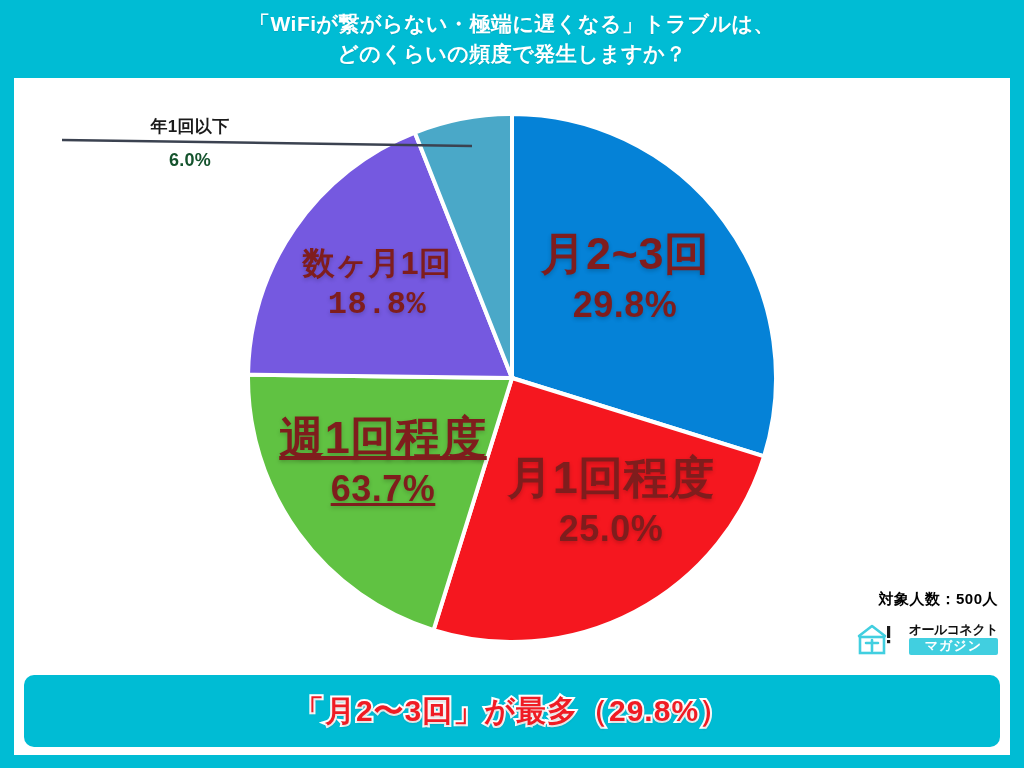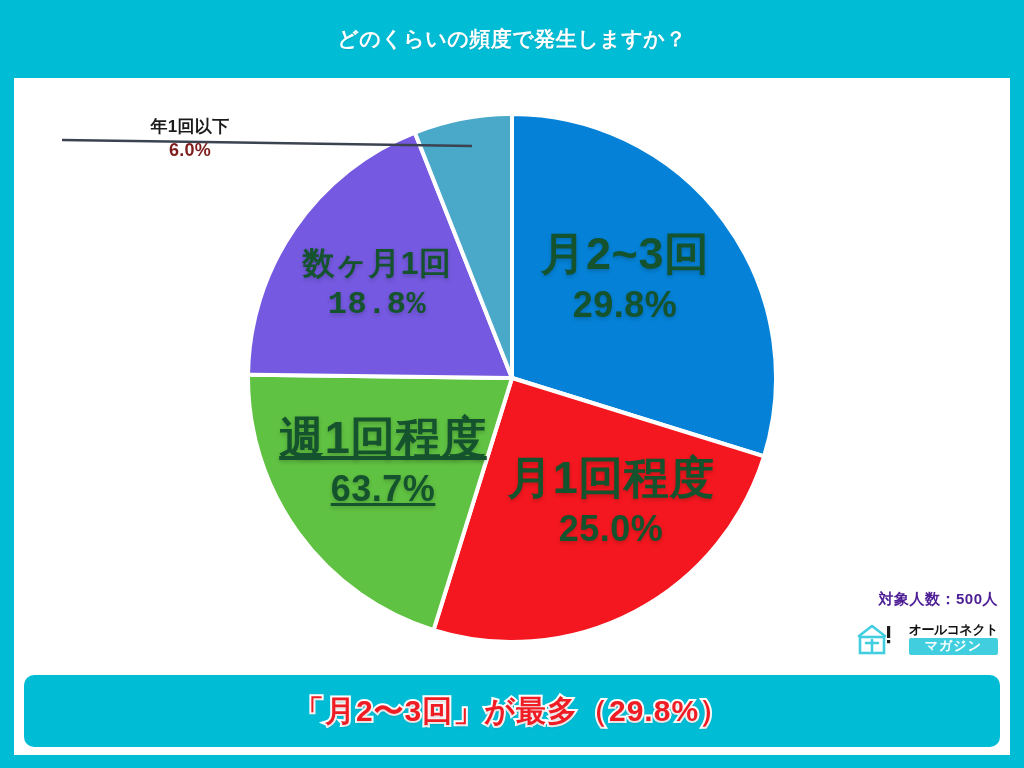--- a/index.html
+++ b/index.html
@@ -66,23 +66,23 @@
   .callout-label {
     font-size: 17px;
     font-weight: bold;
     color: #1b1b1b;
     line-height: 1.25;
     letter-spacing: 0.3px;
   }
   .callout-value {
     font-size: 18px;
     font-weight: bold;
-    color: #7f1d1d;
+    color: #14532d;
     line-height: 1.25;
-    margin-top: 2px;
+    margin-top: 12px;
     letter-spacing: 0.3px;
   }
   .leader-svg {
     position: absolute;
     left: 60px;
     top: 130px;
     width: 430px;
     height: 30px;
   }
 
@@ -96,21 +96,21 @@
   }
   .pie-svg {
     width: 532px;
     height: 532px;
     display: block;
   }
 
   .slice-label {
     position: absolute;
     text-align: center;
-    color: #14532d;
+    color: #7f1d1d;
     font-weight: bold;
     line-height: 1.16;
     text-shadow: 0 2px 4px rgba(0,0,0,0.20);
     pointer-events: none;
     white-space: nowrap;
   }
   .slice-label .lbl-name { font-size: 45px; display: block; letter-spacing: 0.5px; }
   .slice-label .lbl-val  { font-size: 36px; display: block; letter-spacing: 0.5px; margin-top: 4px;}
 
   .lbl-blue   { left: 500px; top: 228px; width: 250px; }
@@ -120,21 +120,21 @@
   .lbl-purple .lbl-name { font-size: 32px; }
   .lbl-purple .lbl-val  { font-size: 32px; font-family: Liberation Mono, monospace; }
 
   
   .sample-size {
     position: absolute;
     right: 26px;
     top: 590px;
     font-size: 15px;
     font-weight: bold;
-    color: #4c1d95;
+    color: #000000;
     letter-spacing: 0.5px;
     white-space: nowrap;
   }
 
   
   .logo {
     position: absolute;
     right: 26px;
     top: 622px;
     display: flex;
@@ -198,20 +198,21 @@
       0 0 2px #ffffff,
       0 2px 3px rgba(0,0,0,0.18);
   }
 </style>
 </head>
 <body>
 
 <div id="root">
 
   <div class="header">
+    <div class="header-line">「WiFiが繋がらない・極端に遅くなる」トラブルは、</div>
     <div class="header-line">どのくらいの頻度で発生しますか？</div>
   </div>
 
   <div class="panel"></div>
 
   <div class="pie-wrap">
     <svg class="pie-svg" viewBox="0 0 532 532">
       <g id="pie-slices">
           <path d="M 266 266 L 266 2 A 264 264 0 0 1 518.0842398131138 344.4189775363373 Z" fill="#0582d7" stroke="#ffffff" stroke-width="4"></path>
           <path d="M 266 266 L 518.0842398131138 344.4189775363373 A 264 264 0 0 1 187.58102246366266 518.0842398131138 Z" fill="#f5171f" stroke="#ffffff" stroke-width="4"></path>

